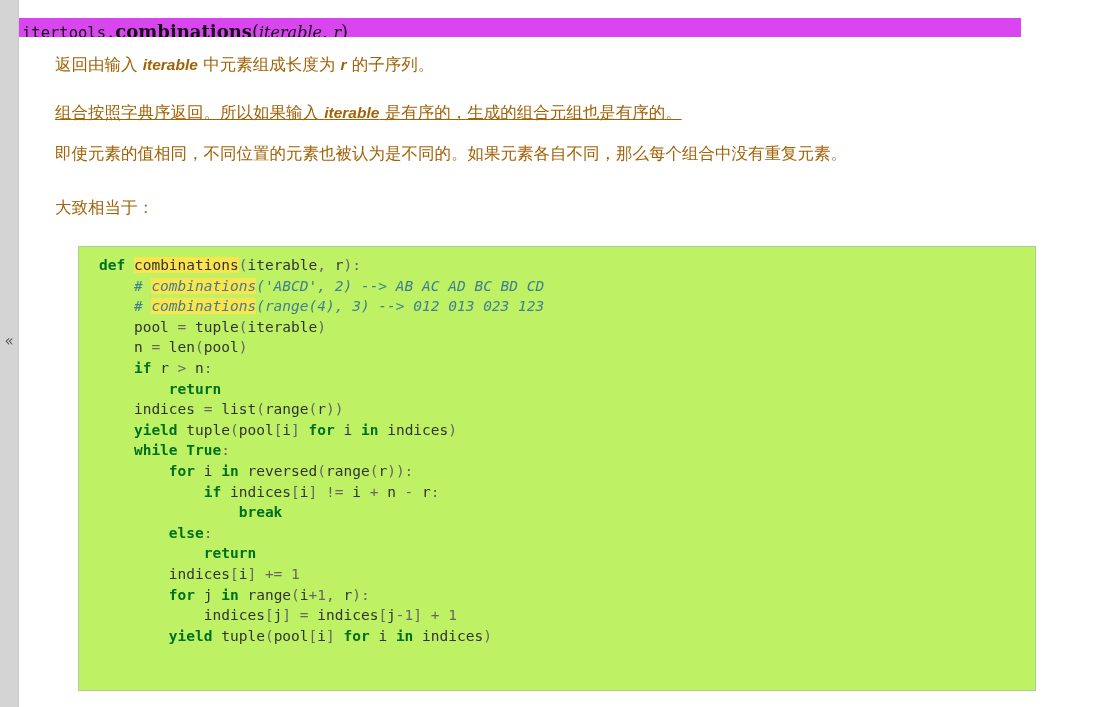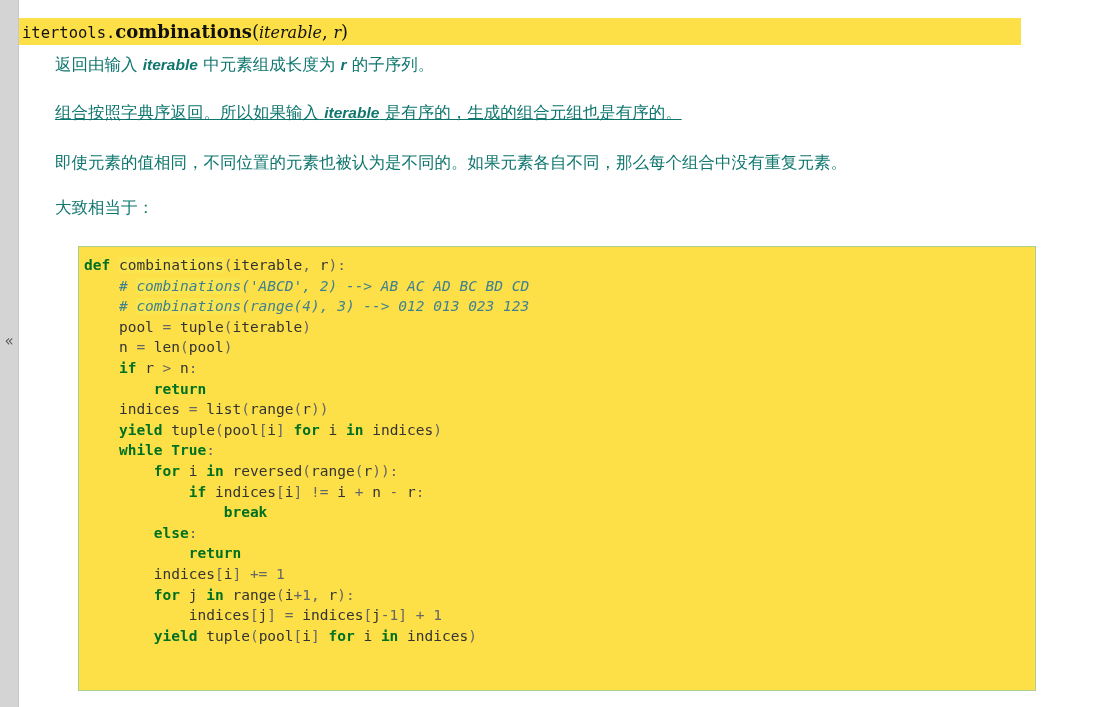--- a/index.html
+++ b/index.html
@@ -48,22 +48,22 @@
     height: 707px;
     background: #ffffff;
   }
 
   
   #signature-line {
     position: absolute;
     left: 19px;
     top: 18px;
     width: 1002px;
-    height: 27px;
-    background: #fde047;
+    height: 19px;
+    background: #d946ef;
     white-space: nowrap;
     overflow: hidden;
   }
   #signature-inner {
     font-family: "DejaVu Serif", serif;
     font-size: 16.5px;
     line-height: 27px;
     color: #111111;
     padding-left: 3px;
   }
@@ -87,45 +87,46 @@
     font-size: 16px;
   }
 
   
   .para {
     position: absolute;
     left: 55px;
     font-family: "DejaVu Sans", "Liberation Sans", sans-serif;
     font-size: 16.5px;
     line-height: 24px;
-    color: #0f766e;
+    color: #a16207;
     white-space: nowrap;
   }
   .para em {
     font-family: "Liberation Sans", sans-serif;
     font-style: italic;
     font-weight: bold;
     font-size: 15.5px;
   }
   #para-1 { top: 53px; }
   #para-2 { top: 101px; text-decoration: underline; }
-  #para-3 { top: 151px; }
+  #para-3 { top: 142px; }
   #para-4 { top: 196px; }
 
   
   #code-block {
     position: absolute;
     left: 78px;
     top: 246px;
     width: 958px;
     height: 445px;
-    background: #fde047;
+    background: #bef264;
     border: 1px solid #accf8e;
     overflow: hidden;
     box-sizing: border-box;
+    padding-left: 15px;
   }
   #code-pre {
     margin: 0;
     padding: 8px 0 0 5px;
     font-family: "DejaVu Sans Mono", monospace;
     font-size: 14.5px;
     line-height: 20.6px;
     color: #333333;
     white-space: pre;
   }

